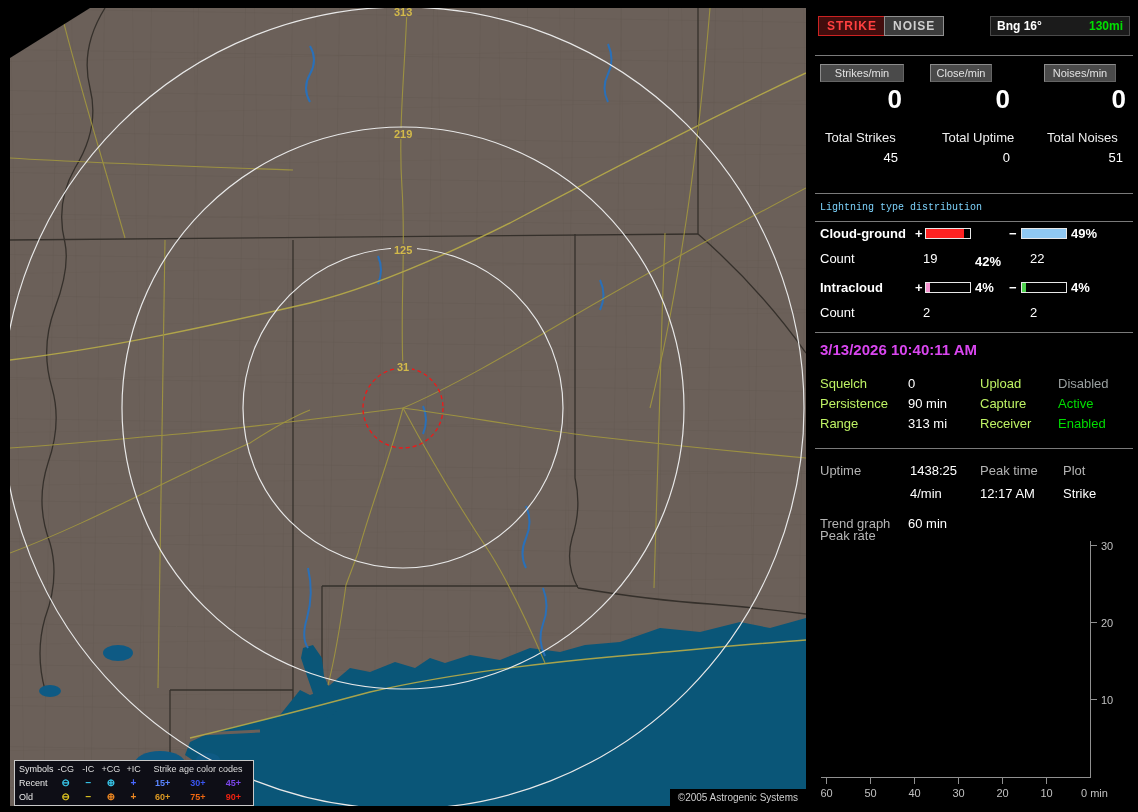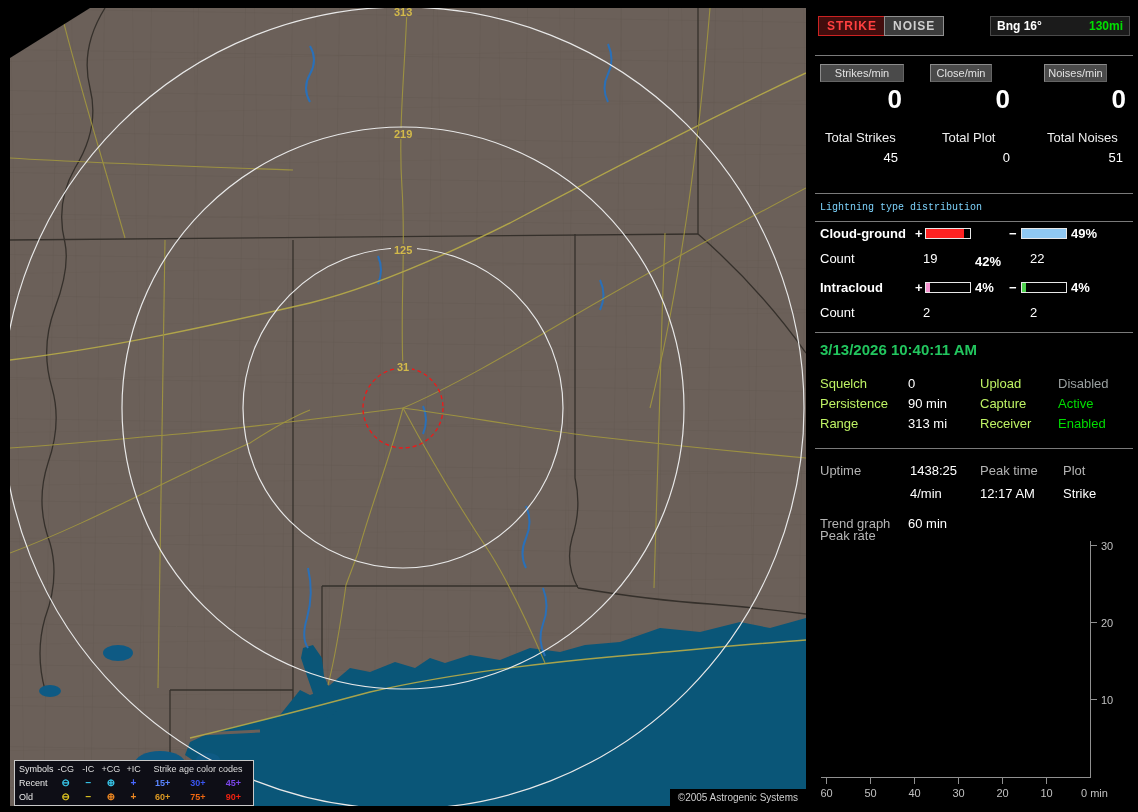--- a/index.html
+++ b/index.html
@@ -39,21 +39,21 @@
   .zero{position:absolute;font-size:26px;font-weight:bold;color:#fff;text-align:right;}
   .tlabel{position:absolute;font-size:13px;color:#f0f0f0;}
   .tval{position:absolute;font-size:13px;color:#fff;text-align:right;}
   .dist-title{position:absolute;color:#7dd3fc;font-size:10px;font-family:Liberation Mono, monospace;}
   .dist-label{position:absolute;font-weight:bold;color:#fff;}
   .sign{position:absolute;font-weight:bold;color:#fff;}
   .bar{position:absolute;width:46px;height:11px;border:1px solid #e8e8e8;background:#000;box-sizing:border-box;}
   .bar i{display:block;height:100%;}
   .pct{position:absolute;font-weight:bold;color:#fff;}
   .cnt{position:absolute;color:#fff;}
-  .datetime{position:absolute;color:#22c55e;font-weight:bold;font-size:15px;}
+  .datetime{position:absolute;color:#d946ef;font-weight:bold;font-size:15px;}
   .skey{position:absolute;color:#bef264;}
   .sval{position:absolute;color:#fff;}
   .glabel{position:absolute;color:#b4b4b4;}
   [data-state="active"]{color:#00dd00;}
   [data-state="disabled"]{color:#9aa0a0;}
   #trendsvg{position:absolute;left:0;top:525px;}
   .axis{stroke:#909090;stroke-width:1;}
   .ticktxt{fill:#c0c0c0;font-size:11px;font-family:"Liberation Sans",sans-serif;}
 </style>
 </head>
@@ -192,28 +192,28 @@
     <button class="btn-noise" style="left:69px;top:8px;">NOISE</button>
     <div class="bng">
       <span class="bng-label">Bng 16°</span>
       <span class="bng-range">130mi</span>
     </div>
 
     <div class="divider" style="top:47px;"></div>
 
     <div class="chip" style="left:5px;top:56px;width:84px;">Strikes/min</div>
     <div class="chip" style="left:115px;top:56px;width:62px;">Close/min</div>
-    <div class="chip" style="left:229px;top:56px;width:63px;">Noises/min</div>
+    <div class="chip" style="left:229px;top:56px;width:72px;">Noises/min</div>
 
     <div class="zero" style="left:5px;top:76px;width:82px;">0</div>
     <div class="zero" style="left:115px;top:76px;width:80px;">0</div>
     <div class="zero" style="left:229px;top:76px;width:82px;">0</div>
 
     <div class="tlabel" style="left:10px;top:122px;">Total Strikes</div>
-    <div class="tlabel" style="left:127px;top:122px;">Total Plot</div>
+    <div class="tlabel" style="left:127px;top:122px;">Total Uptime</div>
     <div class="tlabel" style="left:232px;top:122px;">Total Noises</div>
 
     <div class="tval" style="left:5px;top:142px;width:78px;">45</div>
     <div class="tval" style="left:115px;top:142px;width:80px;">0</div>
     <div class="tval" style="left:229px;top:142px;width:79px;">51</div>
 
     <div class="divider" style="top:185px;"></div>
 
     <div class="dist-title" style="left:5px;top:194px;">Lightning type distribution</div>
     <div class="divider" style="top:213px;"></div>

